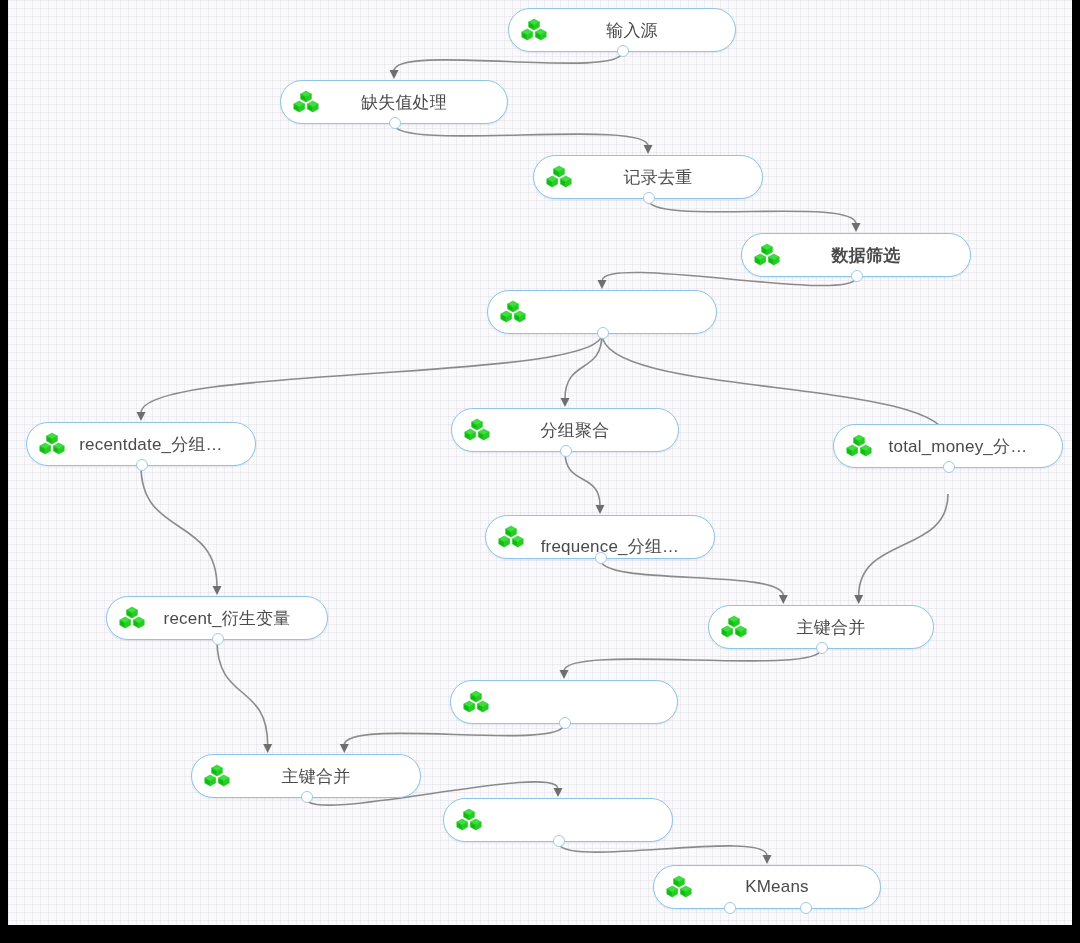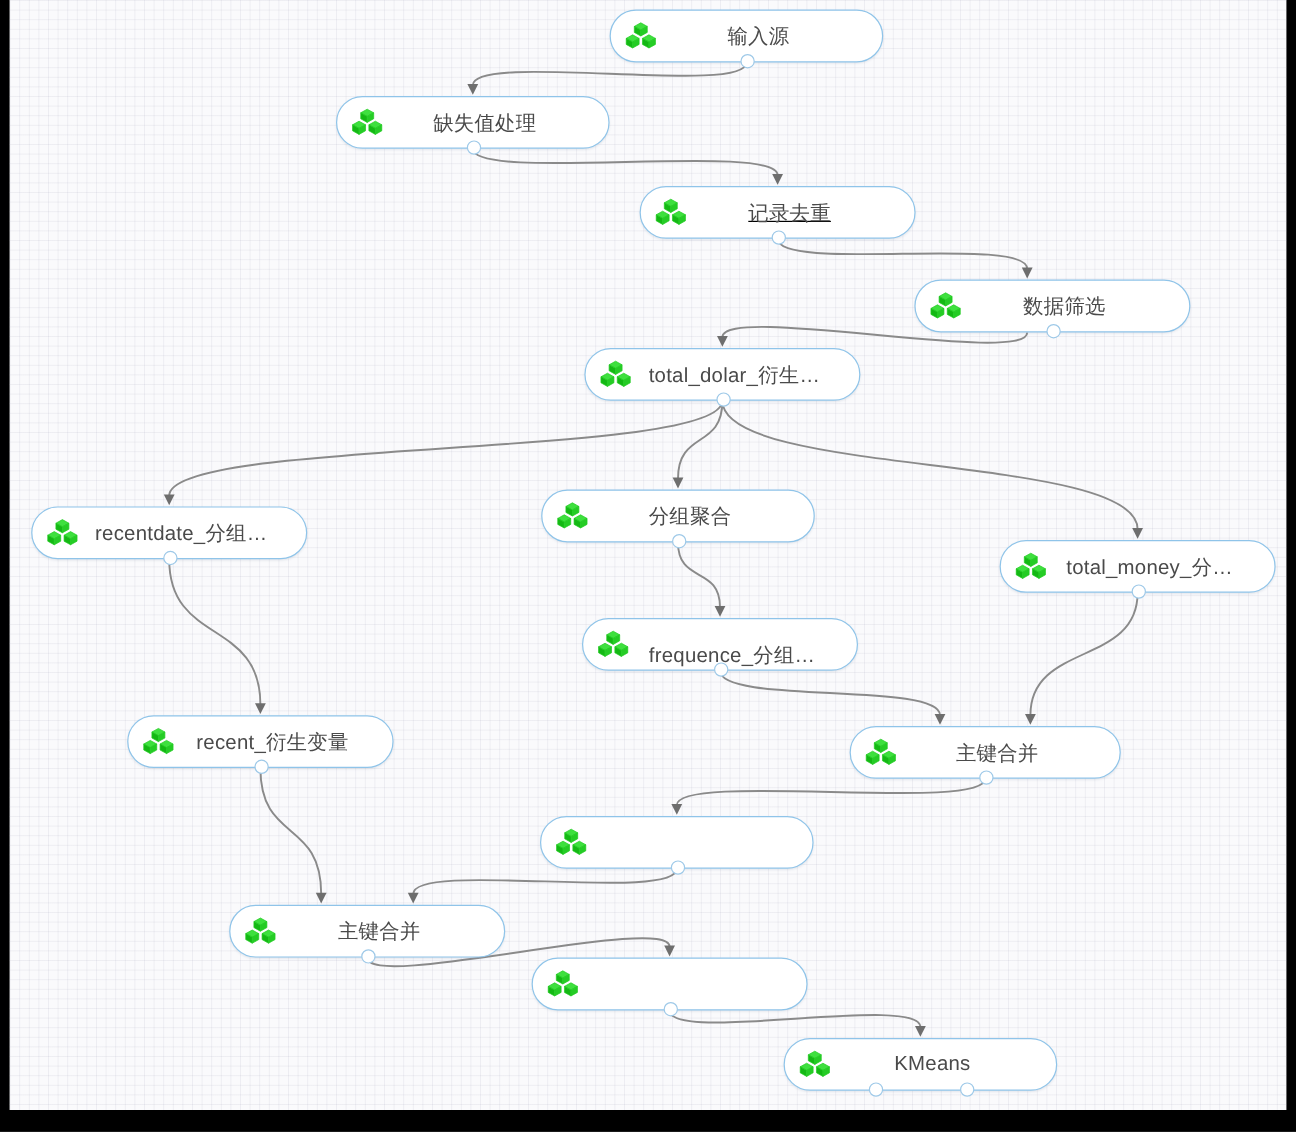--- a/index.html
+++ b/index.html
@@ -162,38 +162,38 @@
               <path d="M0.8 14 L6.2 17 L6.2 22 L0.8 19 Z" fill="#14b814"></path>
               <path d="M11.6 14 L11.6 19 L6.2 22 L6.2 17 Z" fill="#25cc25"></path>
               <path d="M19.8 11 L25.2 14 L19.8 17 L14.4 14 Z" fill="#3ee03e"></path>
               <path d="M14.4 14 L19.8 17 L19.8 22 L14.4 19 Z" fill="#14b814"></path>
               <path d="M25.2 14 L25.2 19 L19.8 22 L19.8 17 Z" fill="#25cc25"></path>
             </g>
           </svg>
           <div class="node-label">缺失值处理</div>
           <div class="port out" style="left: 108px;"></div>
         </div>
-        <div class="node" style="left: 525px; top: 155px; width: 230px; text-decoration: underline;">
+        <div class="node" style="left: 525px; top: 155px; width: 230px;">
           <svg class="node-icon" viewBox="0 0 26 24">
             <g fill="#22cc22" stroke="#22cc22" stroke-width="0.6">
               <path d="M13 1 L18.4 4 L13 7 L7.6 4 Z" fill="#3ee03e"></path>
               <path d="M7.6 4 L13 7 L13 12 L7.6 9 Z" fill="#14b814"></path>
               <path d="M18.4 4 L18.4 9 L13 12 L13 7 Z" fill="#25cc25"></path>
               <path d="M6.2 11 L11.6 14 L6.2 17 L0.8 14 Z" fill="#3ee03e"></path>
               <path d="M0.8 14 L6.2 17 L6.2 22 L0.8 19 Z" fill="#14b814"></path>
               <path d="M11.6 14 L11.6 19 L6.2 22 L6.2 17 Z" fill="#25cc25"></path>
               <path d="M19.8 11 L25.2 14 L19.8 17 L14.4 14 Z" fill="#3ee03e"></path>
               <path d="M14.4 14 L19.8 17 L19.8 22 L14.4 19 Z" fill="#14b814"></path>
               <path d="M25.2 14 L25.2 19 L19.8 22 L19.8 17 Z" fill="#25cc25"></path>
             </g>
           </svg>
           <div class="node-label">记录去重</div>
           <div class="port out" style="left: 109px;"></div>
         </div>
-        <div class="node" style="left: 754px; top: 233px; width: 230px;">
+        <div class="node" style="left: 733px; top: 233px; width: 230px; font-weight: bold;">
           <svg class="node-icon" viewBox="0 0 26 24">
             <g fill="#22cc22" stroke="#22cc22" stroke-width="0.6">
               <path d="M13 1 L18.4 4 L13 7 L7.6 4 Z" fill="#3ee03e"></path>
               <path d="M7.6 4 L13 7 L13 12 L7.6 9 Z" fill="#14b814"></path>
               <path d="M18.4 4 L18.4 9 L13 12 L13 7 Z" fill="#25cc25"></path>
               <path d="M6.2 11 L11.6 14 L6.2 17 L0.8 14 Z" fill="#3ee03e"></path>
               <path d="M0.8 14 L6.2 17 L6.2 22 L0.8 19 Z" fill="#14b814"></path>
               <path d="M11.6 14 L11.6 19 L6.2 22 L6.2 17 Z" fill="#25cc25"></path>
               <path d="M19.8 11 L25.2 14 L19.8 17 L14.4 14 Z" fill="#3ee03e"></path>
               <path d="M14.4 14 L19.8 17 L19.8 22 L14.4 19 Z" fill="#14b814"></path>
@@ -210,21 +210,20 @@
               <path d="M7.6 4 L13 7 L13 12 L7.6 9 Z" fill="#14b814"></path>
               <path d="M18.4 4 L18.4 9 L13 12 L13 7 Z" fill="#25cc25"></path>
               <path d="M6.2 11 L11.6 14 L6.2 17 L0.8 14 Z" fill="#3ee03e"></path>
               <path d="M0.8 14 L6.2 17 L6.2 22 L0.8 19 Z" fill="#14b814"></path>
               <path d="M11.6 14 L11.6 19 L6.2 22 L6.2 17 Z" fill="#25cc25"></path>
               <path d="M19.8 11 L25.2 14 L19.8 17 L14.4 14 Z" fill="#3ee03e"></path>
               <path d="M14.4 14 L19.8 17 L19.8 22 L14.4 19 Z" fill="#14b814"></path>
               <path d="M25.2 14 L25.2 19 L19.8 22 L19.8 17 Z" fill="#25cc25"></path>
             </g>
           </svg>
-          <div class="node-label">total_dolar_衍生…</div>
           <div class="port out" style="left: 109px;"></div>
         </div>
         <div class="node" style="left: 18px; top: 422px; width: 230px;">
           <svg class="node-icon" viewBox="0 0 26 24">
             <g fill="#22cc22" stroke="#22cc22" stroke-width="0.6">
               <path d="M13 1 L18.4 4 L13 7 L7.6 4 Z" fill="#3ee03e"></path>
               <path d="M7.6 4 L13 7 L13 12 L7.6 9 Z" fill="#14b814"></path>
               <path d="M18.4 4 L18.4 9 L13 12 L13 7 Z" fill="#25cc25"></path>
               <path d="M6.2 11 L11.6 14 L6.2 17 L0.8 14 Z" fill="#3ee03e"></path>
               <path d="M0.8 14 L6.2 17 L6.2 22 L0.8 19 Z" fill="#14b814"></path>
@@ -247,21 +246,21 @@
               <path d="M0.8 14 L6.2 17 L6.2 22 L0.8 19 Z" fill="#14b814"></path>
               <path d="M11.6 14 L11.6 19 L6.2 22 L6.2 17 Z" fill="#25cc25"></path>
               <path d="M19.8 11 L25.2 14 L19.8 17 L14.4 14 Z" fill="#3ee03e"></path>
               <path d="M14.4 14 L19.8 17 L19.8 22 L14.4 19 Z" fill="#14b814"></path>
               <path d="M25.2 14 L25.2 19 L19.8 22 L19.8 17 Z" fill="#25cc25"></path>
             </g>
           </svg>
           <div class="node-label">分组聚合</div>
           <div class="port out" style="left: 108px;"></div>
         </div>
-        <div class="node" style="left: 825px; top: 450px; width: 230px;">
+        <div class="node" style="left: 825px; top: 424px; width: 230px;">
           <svg class="node-icon" viewBox="0 0 26 24">
             <g fill="#22cc22" stroke="#22cc22" stroke-width="0.6">
               <path d="M13 1 L18.4 4 L13 7 L7.6 4 Z" fill="#3ee03e"></path>
               <path d="M7.6 4 L13 7 L13 12 L7.6 9 Z" fill="#14b814"></path>
               <path d="M18.4 4 L18.4 9 L13 12 L13 7 Z" fill="#25cc25"></path>
               <path d="M6.2 11 L11.6 14 L6.2 17 L0.8 14 Z" fill="#3ee03e"></path>
               <path d="M0.8 14 L6.2 17 L6.2 22 L0.8 19 Z" fill="#14b814"></path>
               <path d="M11.6 14 L11.6 19 L6.2 22 L6.2 17 Z" fill="#25cc25"></path>
               <path d="M19.8 11 L25.2 14 L19.8 17 L14.4 14 Z" fill="#3ee03e"></path>
               <path d="M14.4 14 L19.8 17 L19.8 22 L14.4 19 Z" fill="#14b814"></path>

